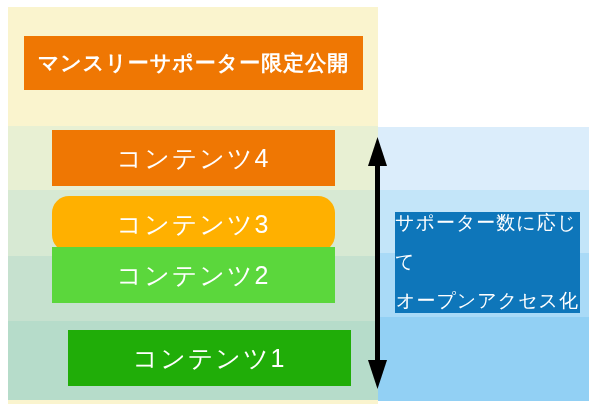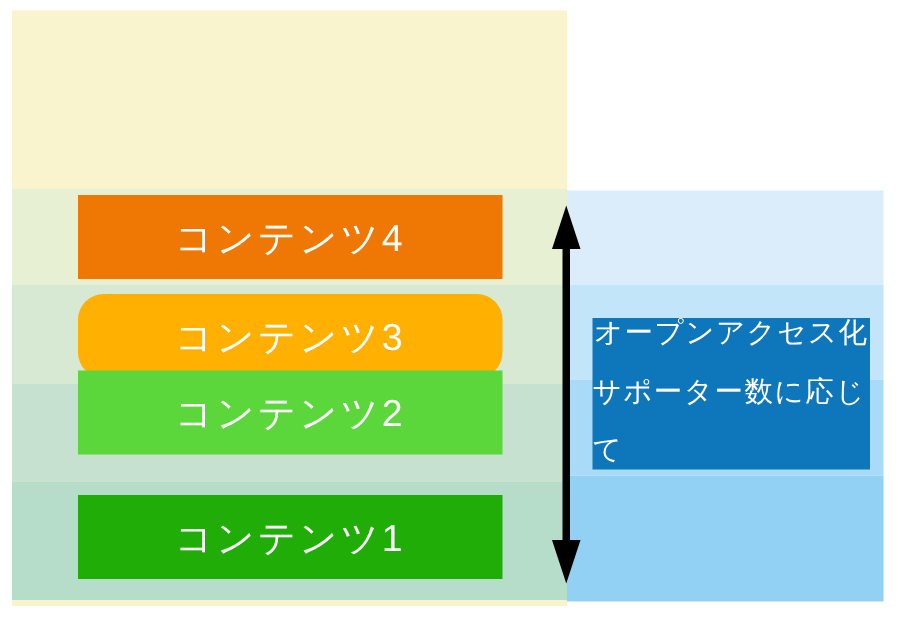--- a/index.html
+++ b/index.html
@@ -61,37 +61,40 @@
   <div class="lband b1" style="background: rgb(232, 240, 211);"></div>
   <div class="lband b2" style="background: rgb(215, 233, 211);"></div>
   <div class="lband b3" style="background: rgb(198, 225, 207);"></div>
   <div class="lband b4" style="background: rgb(182, 220, 202);"></div>
 
   <div class="rband r1" style="background: rgb(219, 237, 251);"></div>
   <div class="rband r2" style="background: rgb(195, 229, 249);"></div>
   <div class="rband r3" style="background: rgb(169, 218, 247);"></div>
   <div class="rband r4" style="background: rgb(146, 208, 244);"></div>
 
+  <div class="header-box" style="background: rgb(239, 119, 3);">
+    <span>マンスリーサポーター限定公開</span>
+  </div>
 
   <div class="bar c4" style="background: rgb(239, 119, 3);">
     <span>コンテンツ4</span>
   </div>
   <div class="bar c3" style="background: rgb(255, 176, 0); border-radius: 17px;">
     <span>コンテンツ3</span>
   </div>
   <div class="bar c2" style="background: rgb(91, 215, 60);">
     <span>コンテンツ2</span>
   </div>
-  <div class="bar c1" style="background: rgb(32, 173, 8);">
+  <div class="bar c1" style="background: rgb(32, 173, 8); margin-left: 16px;">
     <span>コンテンツ1</span>
   </div>
 
   <div class="annotation-box" style="background: rgb(14, 118, 186);">
+    <span>サポーター数に応じて</span>
     <span>オープンアクセス化</span>
-    <span>サポーター数に応じて</span>
   </div>
 
   <svg class="arrow-svg" viewBox="0 0 23 254" style="fill: rgb(0, 0, 0);">
     <polygon points="11.5,1 2,30 21,30"></polygon>
     <rect x="9" y="26" width="5" height="202"></rect>
     <polygon points="11.5,253 2,224 21,224"></polygon>
   </svg>
 
 </div>
 

